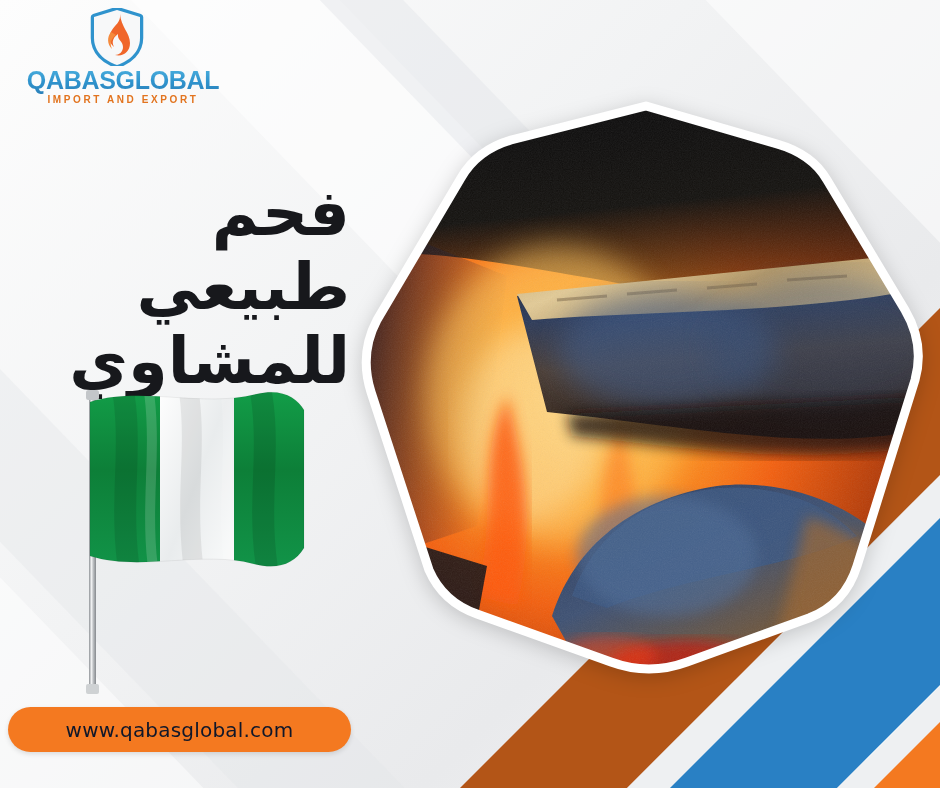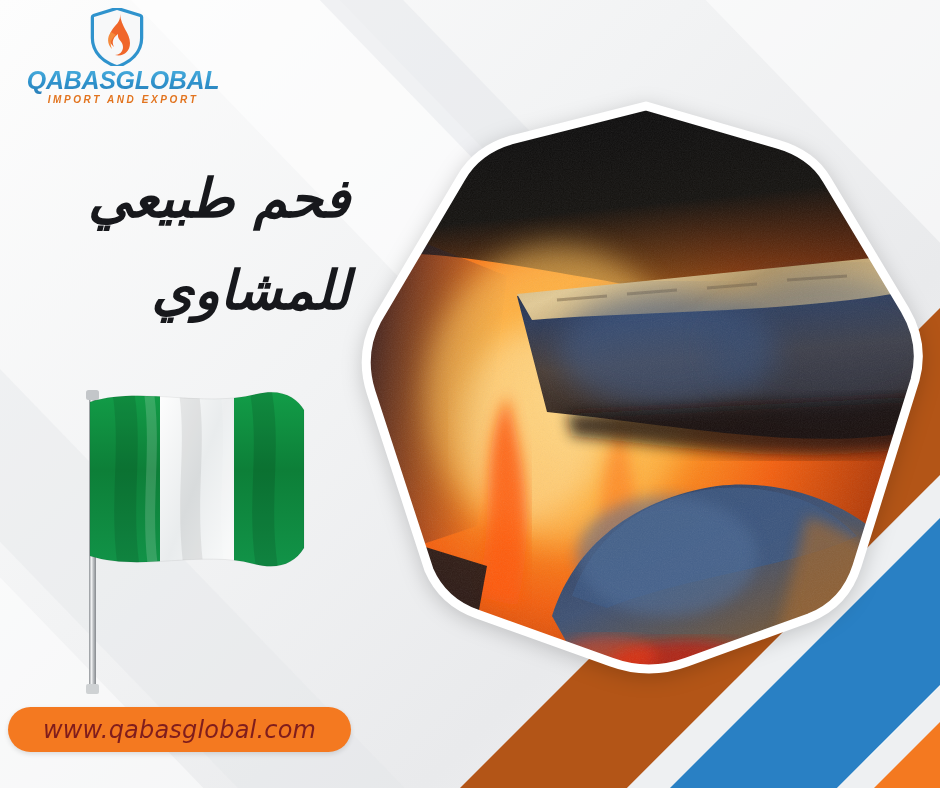--- a/index.html
+++ b/index.html
@@ -5,21 +5,20 @@
 <style>
   html,body{margin:0;padding:0;}
   body{
     width:940px;height:788px;overflow:hidden;
     font-family:"Liberation Sans","DejaVu Sans",sans-serif;
     background:#eef0f1;
   }
   #poster{
     position:relative;width:940px;height:788px;overflow:hidden;
     background:linear-gradient(135deg,#fdfdfd 0%,#f2f3f4 40%,#e9eaec 70%,#f4f5f6 100%);
-    font-style:italic;
   }
 
   
   .bg-bands{position:absolute;inset:0;overflow:hidden;pointer-events:none;}
   .band{position:absolute;background:#ffffff;opacity:.55;transform:rotate(-44deg);
         transform-origin:top left;}
   .band.d{background:#e3e5e8;opacity:.65;}
 
   
   .stripes{position:absolute;inset:0;overflow:hidden;pointer-events:none;}
@@ -35,47 +34,47 @@
     -webkit-background-clip:text;background-clip:text;color:transparent;
     -webkit-text-fill-color:transparent;
   }
   .logo-sub{
     position:absolute;left:0;top:88px;width:210px;text-align:center;
     font-size:10px;font-weight:bold;letter-spacing:2.6px;color:#e2741f;
   }
 
   
   .headline{
-    position:absolute;right:590px;top:168px;width:330px;
+    position:absolute;right:590px;top:176px;width:330px;
     text-align:right;direction:rtl;
     font-family:"DejaVu Sans","Liberation Sans",sans-serif;
-    font-size:54px;font-weight:bold;line-height:1.16;color:#17181c;
+    font-size:64px;font-weight:bold;line-height:1.16;color:#17181c;
     letter-spacing:-1px;
   }
-  .headline .l2{display:block;margin-top:29px;}
+  .headline .l2{display:block;}
 
   
   .flag-wrap{position:absolute;left:82px;top:380px;width:230px;height:320px;}
 
   
   .photo{
     position:absolute;left:357px;top:96px;width:578px;height:580px;
   }
   .photo svg{display:block;width:100%;height:100%;
     filter:drop-shadow(0 4px 10px rgba(0,0,0,.18));}
 
   
   .url-pill{
     position:absolute;left:8px;top:707px;width:343px;height:45px;
     background:#f47920;border-radius:23px;
     display:flex;align-items:center;justify-content:center;
     box-shadow:0 2px 5px rgba(0,0,0,.12);
   }
   .url-pill span{
-    color:#7f1d1d;font-size:24px;letter-spacing:.2px;
+    color:#0f172a;font-size:20px;letter-spacing:.2px;
     font-family:"DejaVu Sans","Liberation Sans",sans-serif;
   }
 </style>
 </head>
 <body>
 
 <div id="poster">
 
   <div class="bg-bands">
     <div class="band" style="left:-120px; top:-260px; width:150px; height:1500px;"></div>

